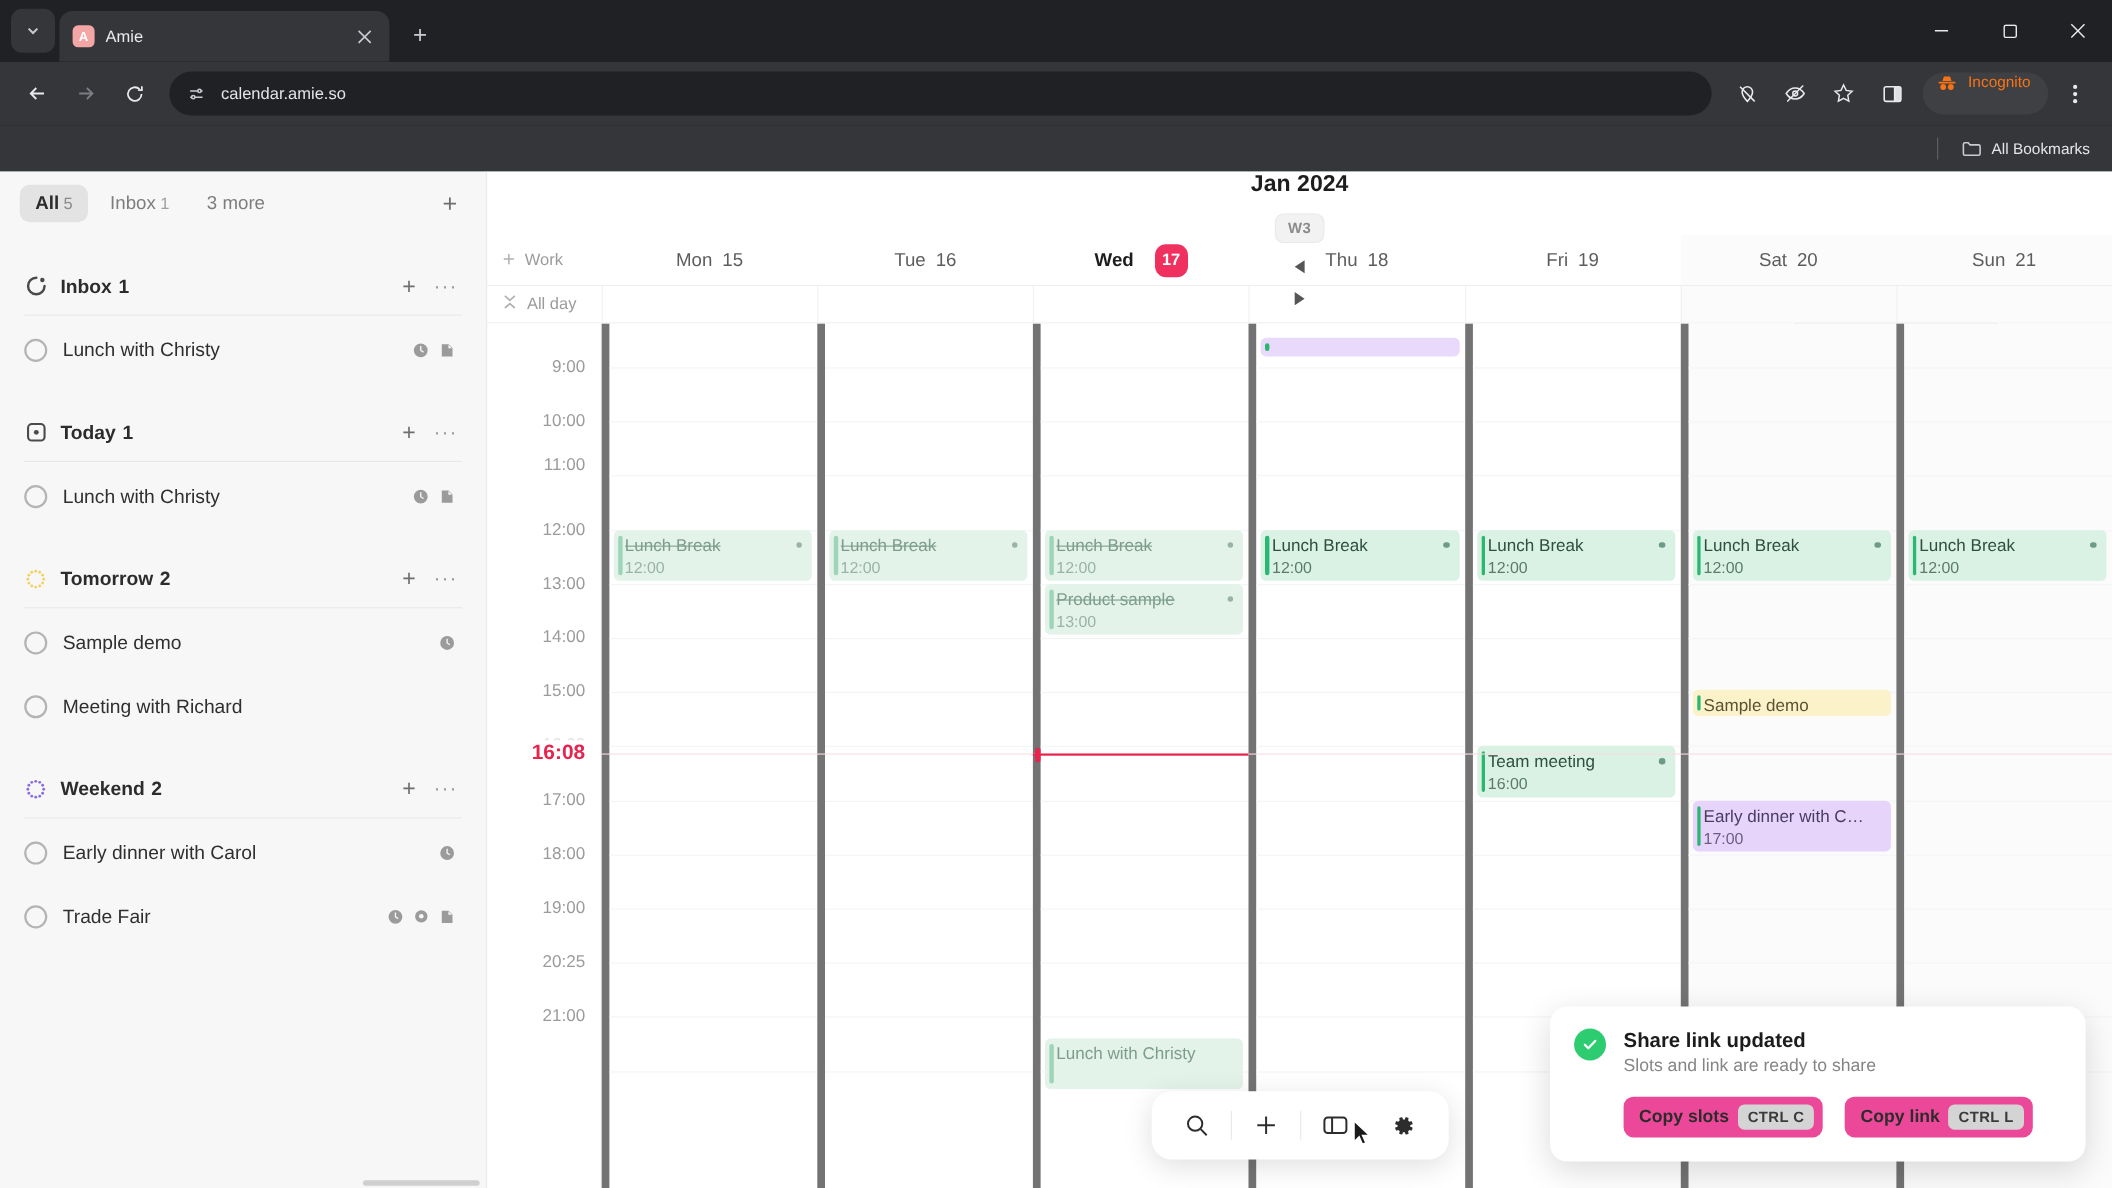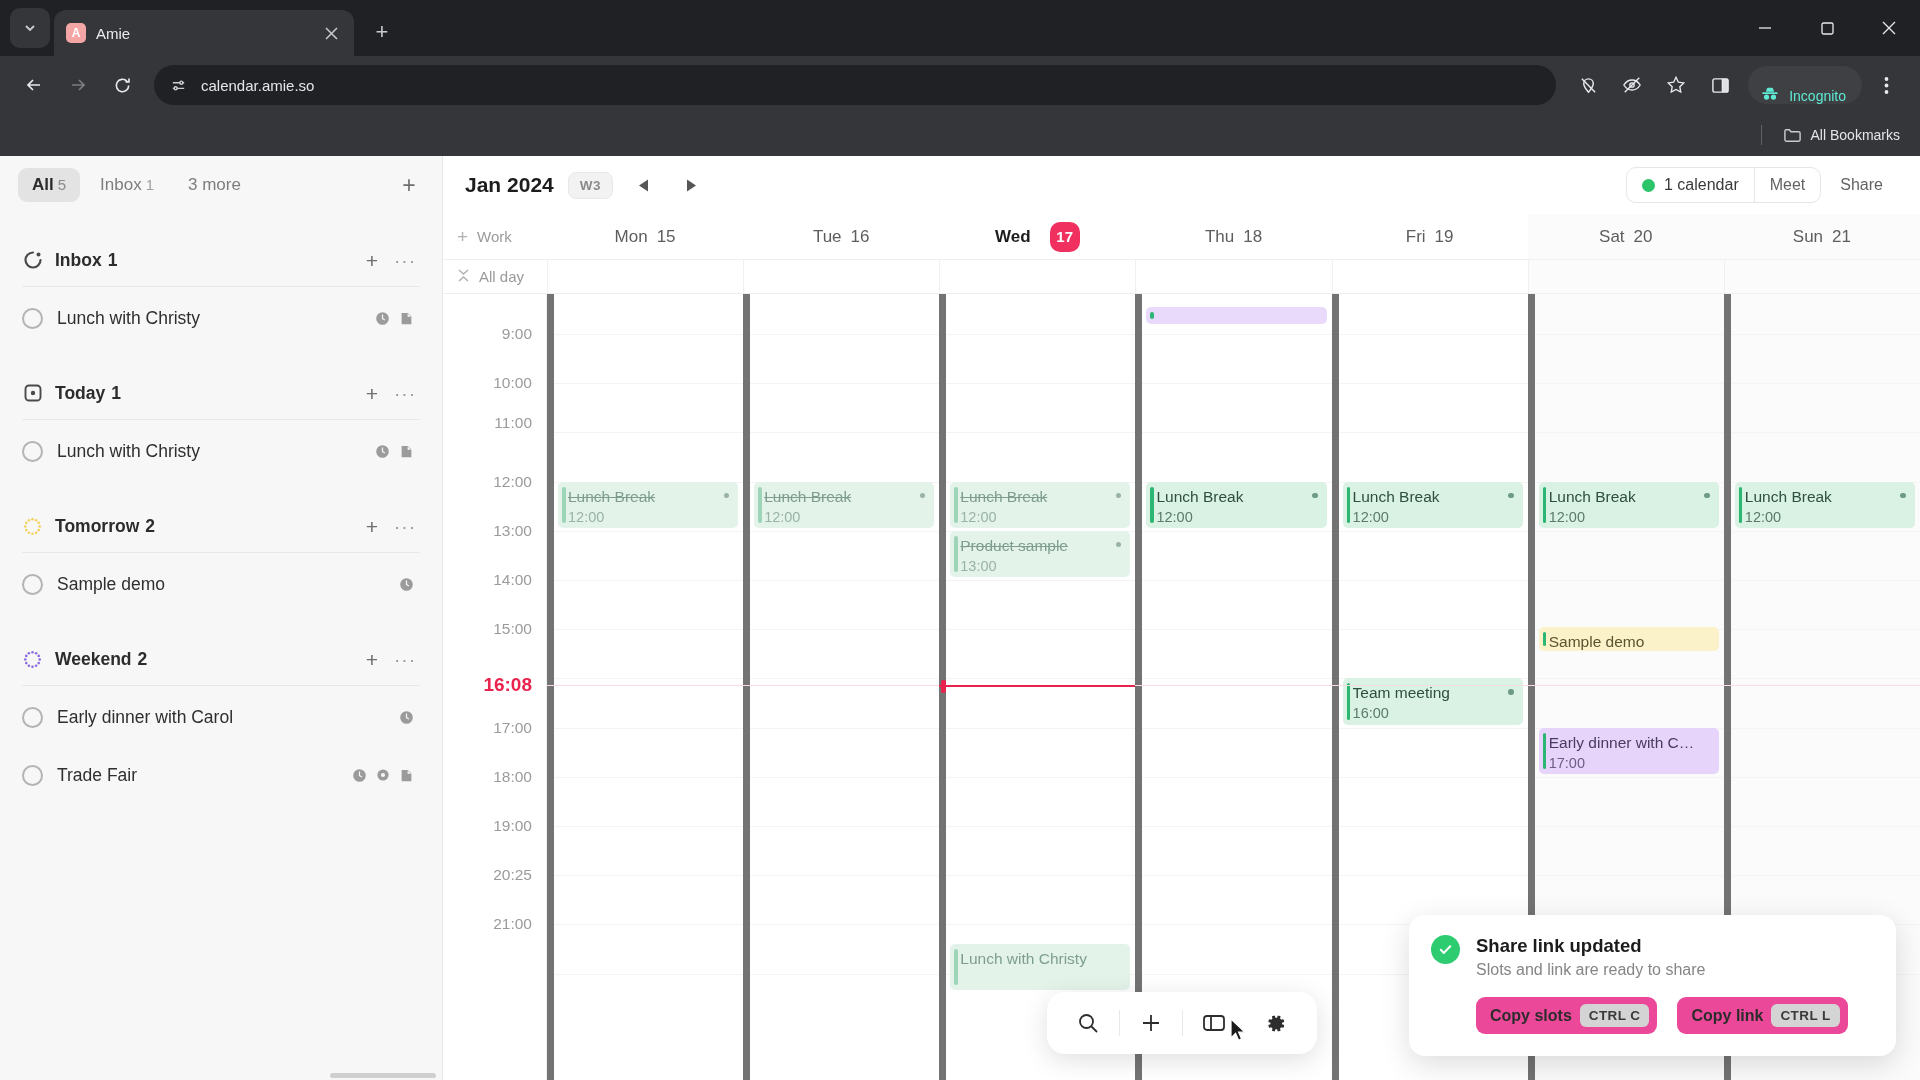--- a/index.html
+++ b/index.html
@@ -57,22 +57,22 @@
     align-items: center; justify-content: center; color: #e8eaed; font-size: 19px; flex: 0 0 auto; }
   .navbtn.disabled { color: #7a7d81; }
   .omnibox {
     flex: 1; height: 40px; background: #202124; border-radius: 20px;
     display: flex; align-items: center; padding: 0 16px; gap: 14px; margin: 0 8px;
   }
   .omnibox .url { color: #e3e5e8; font-size: 15px; }
   .tb-icon { width: 40px; height: 40px; display: flex; align-items: center; justify-content: center;
     color: #e8eaed; flex: 0 0 auto; }
   .incognito-pill {
-    height: 38px; background: #3f4043; border-radius: 19px; display: flex; align-items: flex-end;
-    gap: 9px; padding: 0 16px 0 12px; color: #5eead4; font-size: 14px; margin-left: 4px; flex:0 0 auto;
+    height: 38px; background: #3f4043; border-radius: 19px; display: flex; align-items: flex-start;
+    gap: 9px; padding: 0 16px 0 12px; color: #f97316; font-size: 14px; margin-left: 4px; flex:0 0 auto;
   }
   .bookmarks {
     height: 42px; background: #35363a; display: flex; align-items: center;
     justify-content: flex-end; padding: 0 20px; gap: 9px;
   }
   .bookmarks .divider { width:1px; height:20px; background:#5f6368; margin-right: 12px; }
   .bookmarks .bm-label { color: #e3e5e8; font-size: 14px; }
 
   
   .page { flex: 1; background: #fafafa; display: flex; min-height: 0; position: relative; }
@@ -104,21 +104,21 @@
   .task { display: flex; align-items: center; gap: 14px; height: 58px; padding-right: 6px; }
   .task-check { width: 21px; height: 21px; border: 2px solid #b4b4b4; border-radius: 50%; flex: 0 0 auto; }
   .task-label { font-size: 17.5px; color: #2f2f2f; white-space: nowrap; overflow: hidden; text-overflow: ellipsis; }
   .task-icons { margin-left: auto; display: flex; align-items: center; gap: 9px; }
   .task-icons span { color: #9b9b9b; display: flex; }
   .side-scroll { position: absolute; left: 330px; bottom: 2px; width: 106px; height: 5px;
      background: #cfcfcf; border-radius: 3px; }
 
   
   .cal { flex: 1; display: flex; flex-direction: column; background: #fff; min-width: 0; position: relative; }
-  .cal-head { height: 58px; display: flex; align-items: center; padding: 0 22px; gap: 14px; }
+  .cal-head { height: 58px; display: flex; align-items: center; padding: 0 22px; gap: 14px; flex-direction: column; }
   .cal-month { font-size: 21px; font-weight: 700; color: #1d1d1d; }
   .cal-week { font-size: 13.5px; font-weight: 700; color: #8b8b8b; background: #f2f2f2;
      border: 1px solid #e8e8e8; border-radius: 8px; padding: 5px 11px; letter-spacing: .4px;}
   .cal-nav { width: 34px; height: 34px; display: flex; align-items: center; justify-content: center; color: #565656; }
   .cal-head-right { margin-left: auto; display: flex; align-items: center; gap: 4px; }
   .calendar-pill { display: flex; align-items: center; border: 1px solid #e6e6e6; border-radius: 10px; overflow: hidden; }
   .calendar-pill .seg { display: flex; align-items: center; gap: 9px; padding: 8px 15px; font-size: 16px; color: #3a3a3a; }
   .calendar-pill .seg + .seg { border-left: 1px solid #e6e6e6; color: #636363; }
   .dot-green { width: 13px; height: 13px; border-radius: 50%; background: #2bc46a; display: inline-block; }
   .share-btn { padding: 8px 15px; font-size: 16px; color: #636363; }
@@ -440,20 +440,25 @@
             <div class="task">
               <span class="task-check"></span>
               <span class="task-label">Sample demo</span>
               <span class="task-icons">
                 <span>
                   <svg width="15" height="15" viewBox="0 0 20 20" fill="currentColor">
                     <path d="M10 1.6a8.4 8.4 0 1 0 0 16.8 8.4 8.4 0 0 0 0-16.8zm.8 8.1l3 1.8-.8 1.3-3.8-2.3V4.8h1.6z"></path>
                   </svg>
                 </span>
               </span>
+            </div>
+            <div class="task">
+              <span class="task-check"></span>
+              <span class="task-label">Meeting with Richard</span>
+              <span class="task-icons"></span>
             </div>
           </div>
           <div class="group">
             <div class="group-head">
               <span class="group-ic" style="color:#4a4a4a">
                 <svg width="19" height="19" viewBox="0 0 20 20">
                   <circle cx="17.60" cy="10.00" r="1.35" fill="#8a6ce0"></circle>
                   <circle cx="16.58" cy="13.80" r="1.35" fill="#8a6ce0"></circle>
                   <circle cx="13.80" cy="16.58" r="1.35" fill="#8a6ce0"></circle>
                   <circle cx="10.00" cy="17.60" r="1.35" fill="#8a6ce0"></circle>

